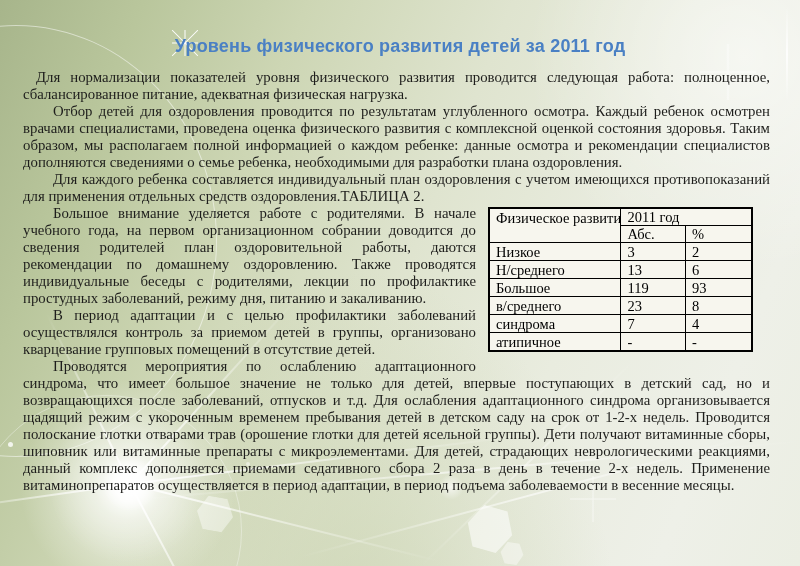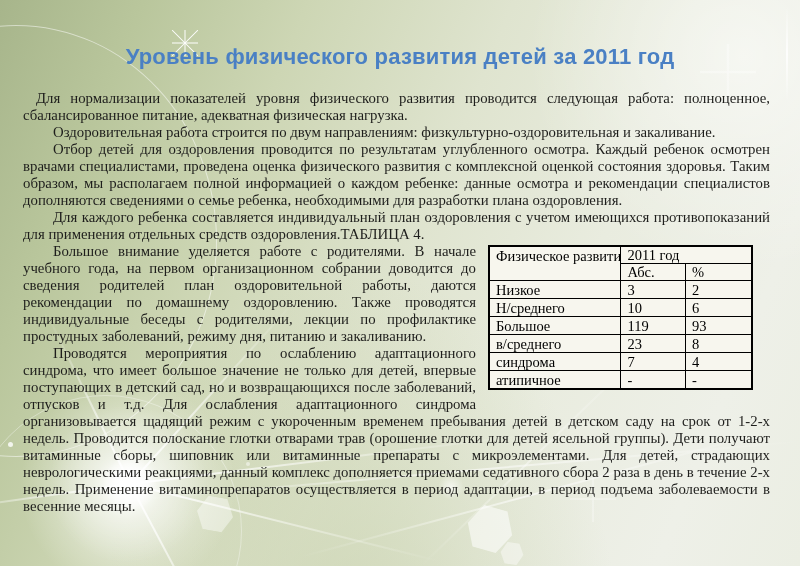--- a/index.html
+++ b/index.html
@@ -55,23 +55,23 @@
     background:linear-gradient(to bottom,rgba(255,255,255,0),rgba(255,255,255,0.85),rgba(255,255,255,0));}
   .dot{border-radius:50%;background:rgba(255,255,255,0.8);}
   .d1{left:8px;top:442px;width:5px;height:5px;}
   .d2{left:246px;top:462px;width:4px;height:4px;opacity:.6;}
   .glow-s{left:438px;top:474px;width:26px;height:26px;border-radius:50%;
     background:radial-gradient(circle,rgba(255,255,255,0.7),rgba(255,255,255,0) 70%);}
 
   
   .content-layer{position:relative;z-index:1;}
   .page-title{
-    margin:16px;padding:28px 20px 2px 20px;text-align:center;
+    margin:8px;padding:28px 20px 2px 20px;text-align:center;
     font-family:"Liberation Sans","DejaVu Sans",sans-serif;
-    font-size:22px;font-weight:bold;letter-spacing:0.2px;
+    font-size:18px;font-weight:bold;letter-spacing:0.2px;
     color:var(--title_blue,#4a80c4);
   }
   .body-text{
     padding:2px 30px 0 23px;
     font-size:14.8px;line-height:17px;text-align:justify;
     color:var(--text_dark,#1e1e1c);
   }
   .body-text p{margin:0;text-indent:30px;}
   .body-text p.p-first{text-indent:13px;}
 
@@ -113,23 +113,22 @@
   <div class="deco spark4 sp-mid"></div>
   <div class="deco vstreak"></div>
   <div class="deco dot d1"></div>
   <div class="deco dot d2"></div>
 
   <div class="content-layer">
     <h1 class="page-title">Уровень физического развития детей за 2011 год</h1>
 
     <div class="body-text">
       <p class="p-first">Для нормализации показателей уровня физического развития проводится следующая работа: полноценное, сбалансированное питание, адекватная физическая  нагрузка.</p>
-      <p>Оздоровительная работа строится по двум направлениям: физкультурно-оздоровительная и закаливание.</p>
       <p>Отбор детей для оздоровления проводится по результатам углубленного осмотра. Каждый ребенок осмотрен врачами специалистами, проведена оценка физического развития с комплексной оценкой состояния здоровья. Таким образом, мы располагаем полной информацией о каждом ребенке: данные осмотра и рекомендации специалистов дополняются сведениями о семье ребенка, необходимыми для разработки плана оздоровления.</p>
-      <p>Для каждого ребенка составляется индивидуальный план оздоровления с учетом имеющихся противопоказаний для применения отдельных средств оздоровления.ТАБЛИЦА 4.</p>
+      <p>Для каждого ребенка составляется индивидуальный план оздоровления с учетом имеющихся противопоказаний для применения отдельных средств оздоровления.ТАБЛИЦА 2.</p>
 
       <div class="tablewrap">
         <table class="phys">
           <colgroup>
               <col style="width:131px">
               <col style="width:64px">
               <col style="width:66px">
             </colgroup>
           <tbody>
             <tr>
@@ -140,21 +139,21 @@
               <td class="c">Абс.</td>
               <td class="c">%</td>
             </tr>
             <tr class="data">
               <td>Низкое</td>
               <td class="c">3</td>
               <td class="c">2</td>
             </tr>
             <tr class="data">
               <td>Н/среднего</td>
-              <td class="c">10</td>
+              <td class="c">13</td>
               <td class="c">6</td>
             </tr>
             <tr class="data">
               <td>Большое</td>
               <td class="c">119</td>
               <td class="c">93</td>
             </tr>
             <tr class="data">
               <td>в/среднего</td>
               <td class="c">23</td>
@@ -168,17 +167,18 @@
             <tr class="data">
               <td>атипичное</td>
               <td>-</td>
               <td>-</td>
             </tr>
           </tbody>
         </table>
       </div>
 
       <p>Большое внимание уделяется работе с родителями. В начале учебного года, на первом организационном собрании доводится до сведения родителей план оздоровительной работы, даются рекомендации по домашнему оздоровлению. Также проводятся индивидуальные беседы с родителями, лекции по профилактике простудных заболеваний, режиму дня, питанию и закаливанию.</p>
+      <p>В период адаптации и с целью профилактики заболеваний осуществлялся контроль за приемом детей в группы, организовано кварцевание групповых помещений в отсутствие детей.</p>
       <p>Проводятся мероприятия по ослаблению адаптационного синдрома, что имеет большое значение не только для детей, впервые поступающих в детский сад, но и возвращающихся после заболеваний, отпусков и т.д. Для ослабления адаптационного синдрома организовывается щадящий режим с укороченным временем пребывания детей в детском саду на срок от 1-2-х недель. Проводится полоскание глотки отварами трав (орошение глотки для детей ясельной группы). Дети получают витаминные сборы, шиповник или витаминные препараты с микроэлементами. Для детей, страдающих неврологическими реакциями, данный комплекс дополняется приемами седативного сбора 2 раза в день в течение 2-х недель. Применение витаминопрепаратов осуществляется в период адаптации, в период подъема заболеваемости в весенние месяцы.</p>
     </div>
   </div>
 
 </div>
 
 </body></html>

